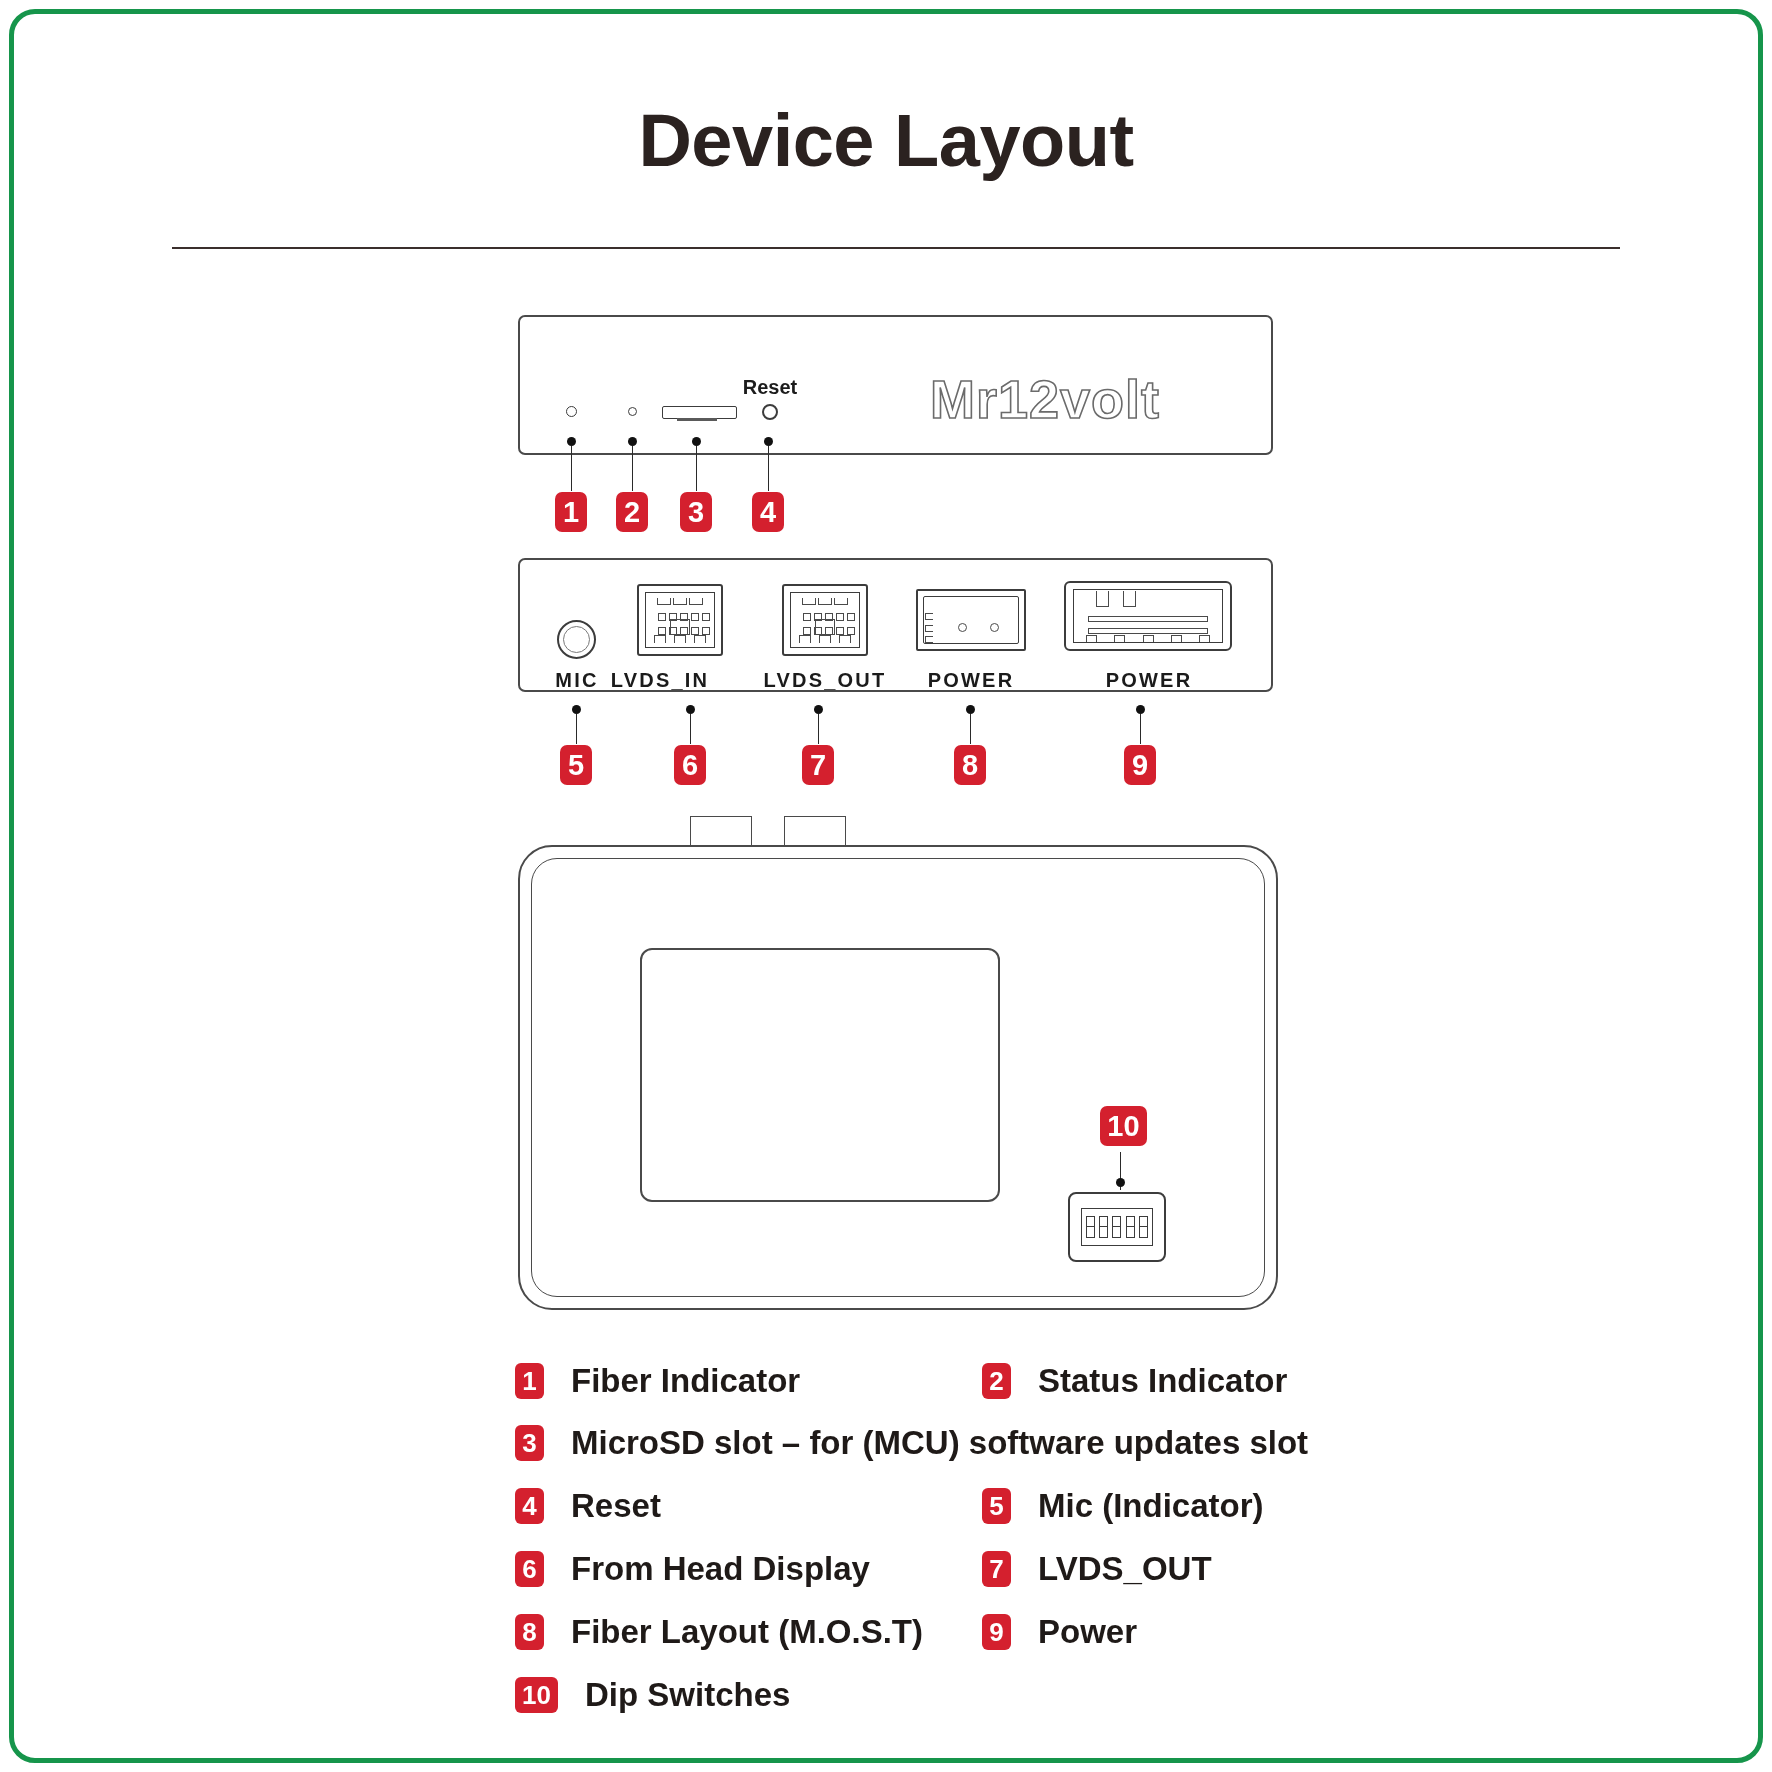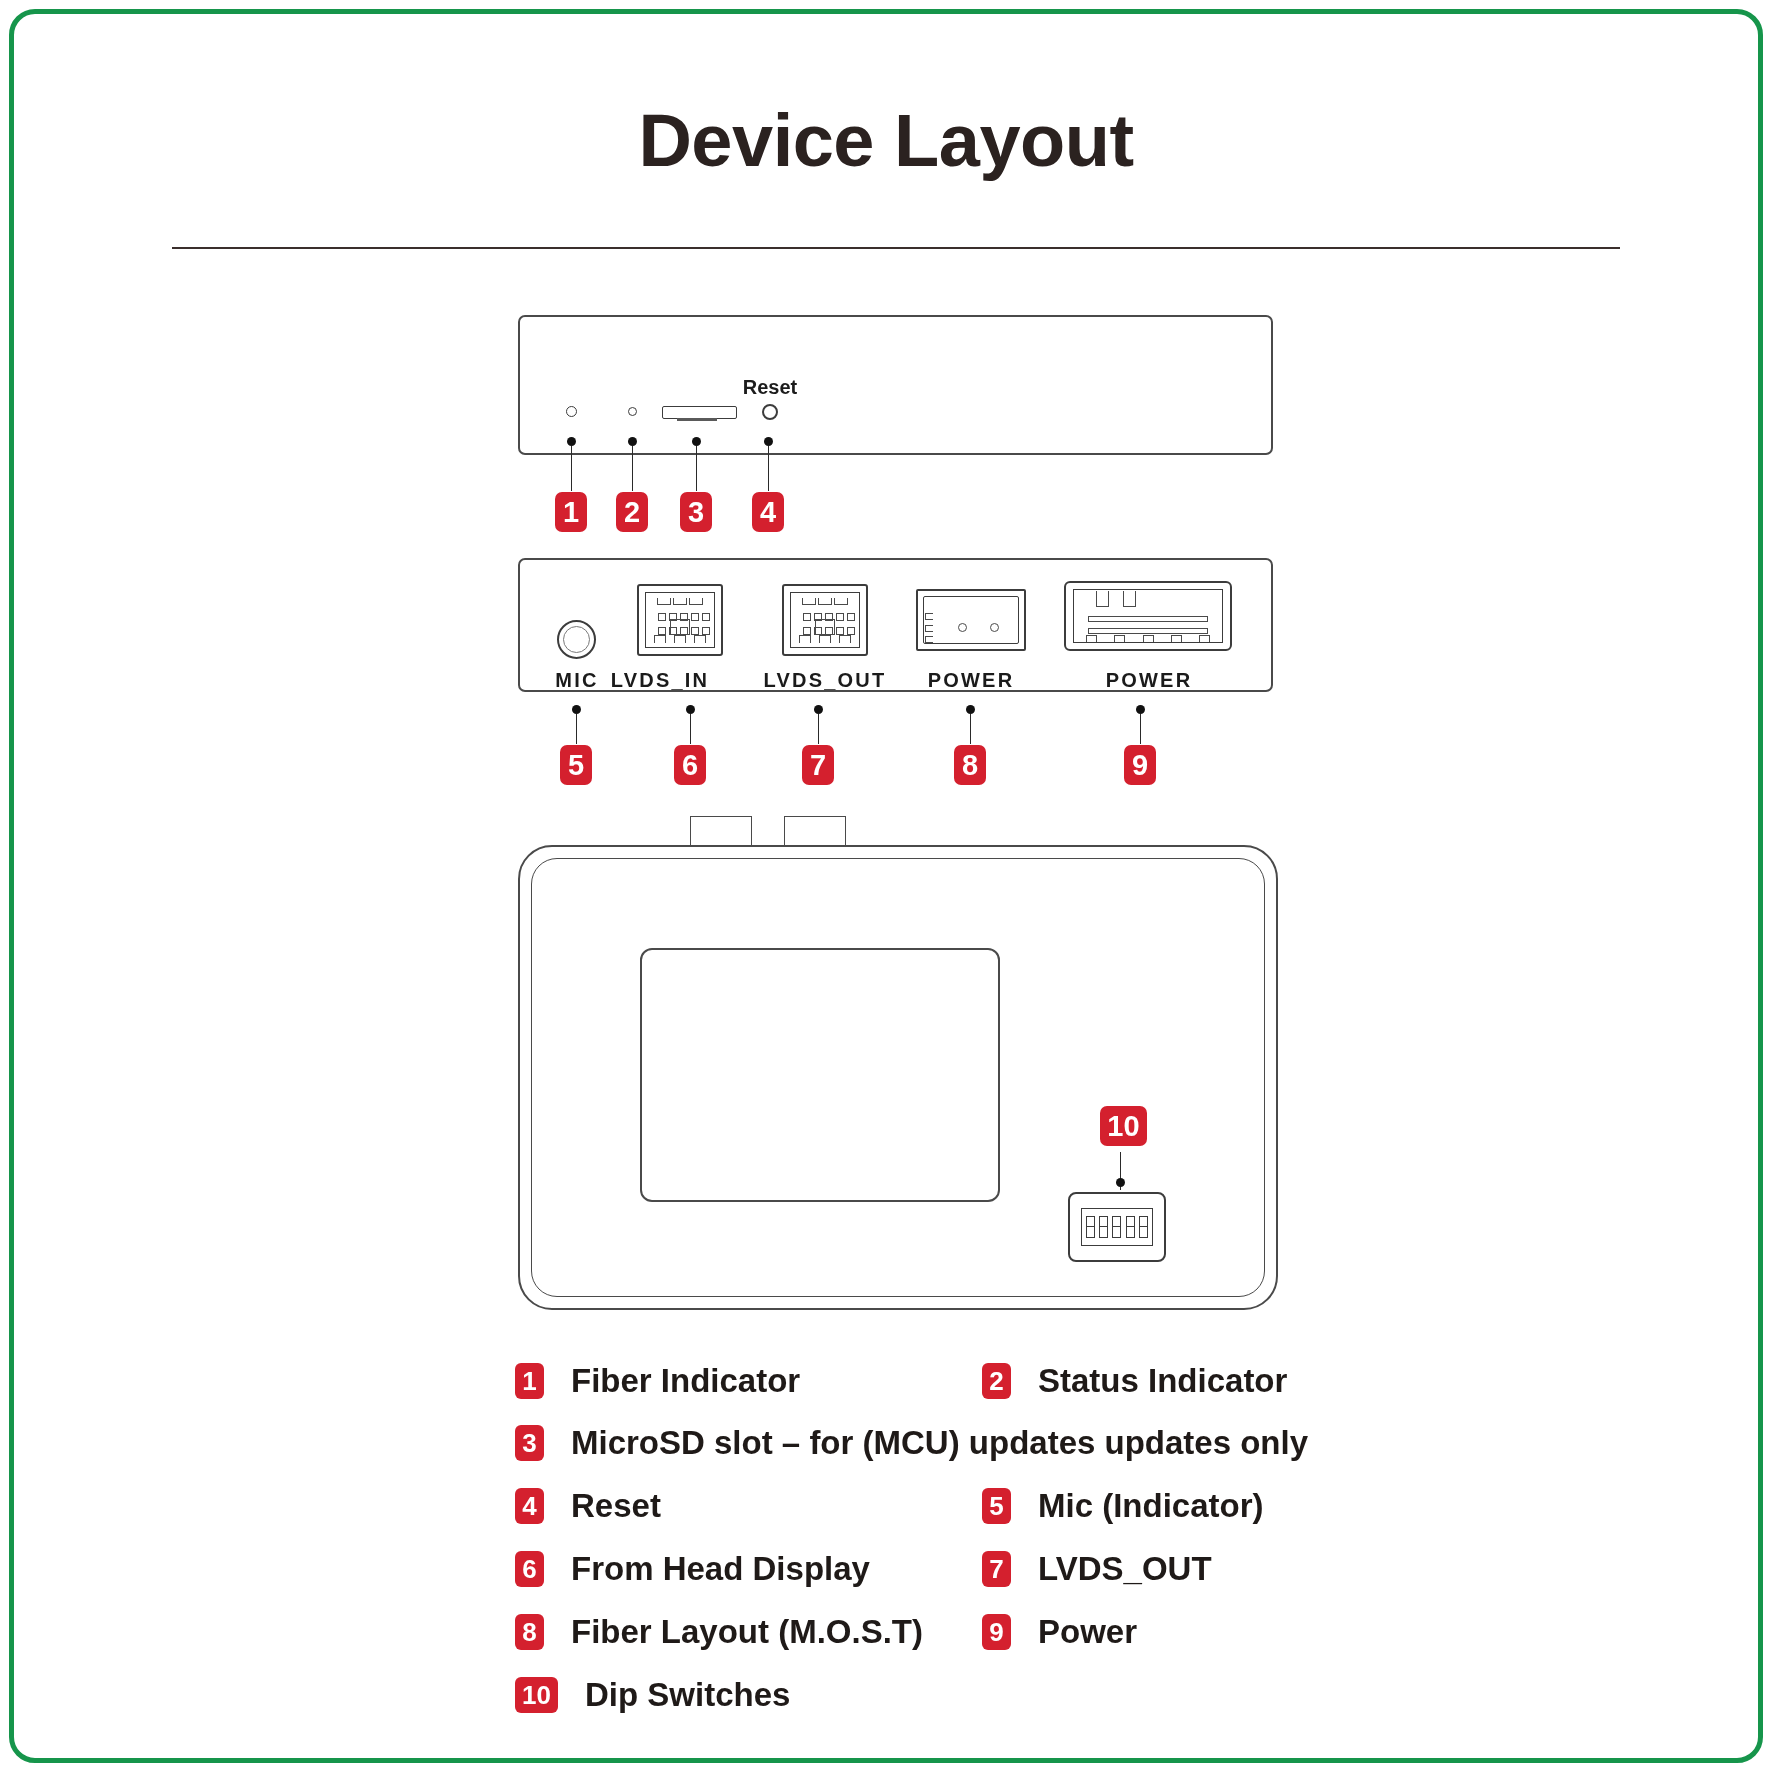--- a/index.html
+++ b/index.html
@@ -531,20 +531,21 @@
   <div class="title">Device Layout</div>
   <div class="title-rule"></div>
 
   <div class="panel" id="front-panel"></div>
 
   <div class="led" id="led-power"></div>
   <div class="led" id="led-status"></div>
   <div class="sd-slot"></div>
   <div class="reset-label">Reset</div>
   <div class="reset-hole"></div>
+  <div class="brand">Mr12volt</div>
 
   <div class="leader-dot" style="left:567px; top:437px;"></div>
   <div class="leader" style="left:571px; top:446px; height:45px;"></div>
   <div class="badge" style="left:555px; top:492px;">1</div>
 
   <div class="leader-dot" style="left:628px; top:437px;"></div>
   <div class="leader" style="left:632px; top:446px; height:45px;"></div>
   <div class="badge" style="left:616px; top:492px;">2</div>
 
   <div class="leader-dot" style="left:692px; top:437px;"></div>
@@ -700,21 +701,21 @@
       <span class="legend-text">Fiber Indicator</span>
     </div>
 
     <div class="legend-item" style="left:467px; top:0px;">
       <span class="legend-badge">2</span>
       <span class="legend-text">Status Indicator</span>
     </div>
 
     <div class="legend-item" style="left:0px; top:62px;">
       <span class="legend-badge">3</span>
-      <span class="legend-text">MicroSD slot – for (MCU) updates updates only</span>
+      <span class="legend-text">MicroSD slot – for (MCU) software updates slot</span>
     </div>
 
     <div class="legend-item" style="left:0px; top:125px;">
       <span class="legend-badge">4</span>
       <span class="legend-text">Reset</span>
     </div>
 
     <div class="legend-item" style="left:467px; top:125px;">
       <span class="legend-badge">5</span>
       <span class="legend-text">Mic (Indicator)</span>

